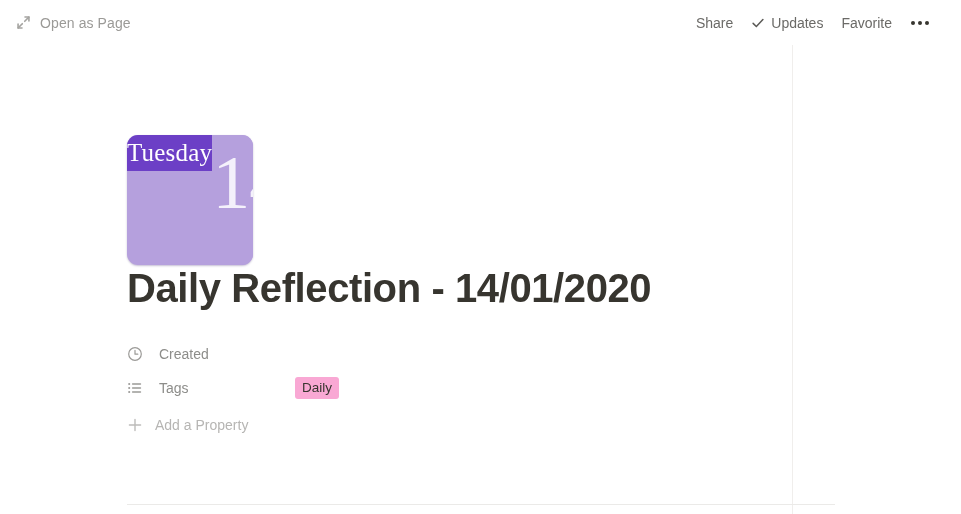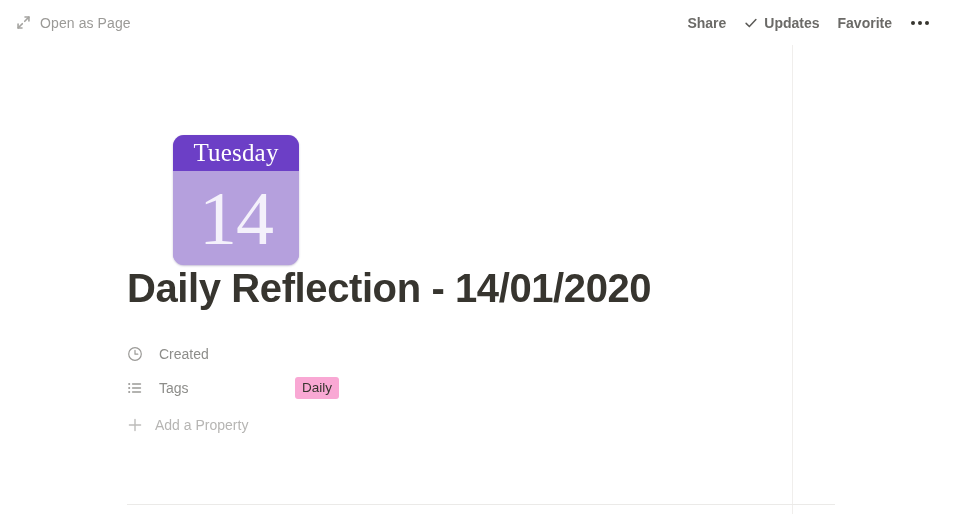--- a/index.html
+++ b/index.html
@@ -66,21 +66,20 @@
   .tb-action {
     font-size: 14px;
     color: #6b6a67;
     padding: 4px 9px;
     border-radius: 3px;
     cursor: pointer;
     white-space: nowrap;
     display: flex;
     align-items: center;
     gap: 6px;
-    font-weight: bold;
   }
   .dots-btn {
     display: flex;
     align-items: center;
     justify-content: center;
     gap: 3px;
     padding: 6px 8px;
     border-radius: 3px;
     cursor: pointer;
     margin-left: 2px;
@@ -105,23 +104,22 @@
     width: 126px;
     height: 130px;
   }
   .cal-icon {
     width: 126px;
     height: 130px;
     border-radius: 11px;
     overflow: hidden;
     box-shadow: 0 1px 2px rgba(60,40,110,0.30);
     display: flex;
-    flex-direction: column;
+    flex-direction: row;
     background: #b5a0dd;
-    margin-left: 46px;
   }
   .cal-head {
     height: 36px;
     background: #6c3fc6;
     color: #ffffff;
     font-family: "Liberation Serif", serif;
     font-size: 25px;
     line-height: 36px;
     text-align: center;
     letter-spacing: 0.2px;

